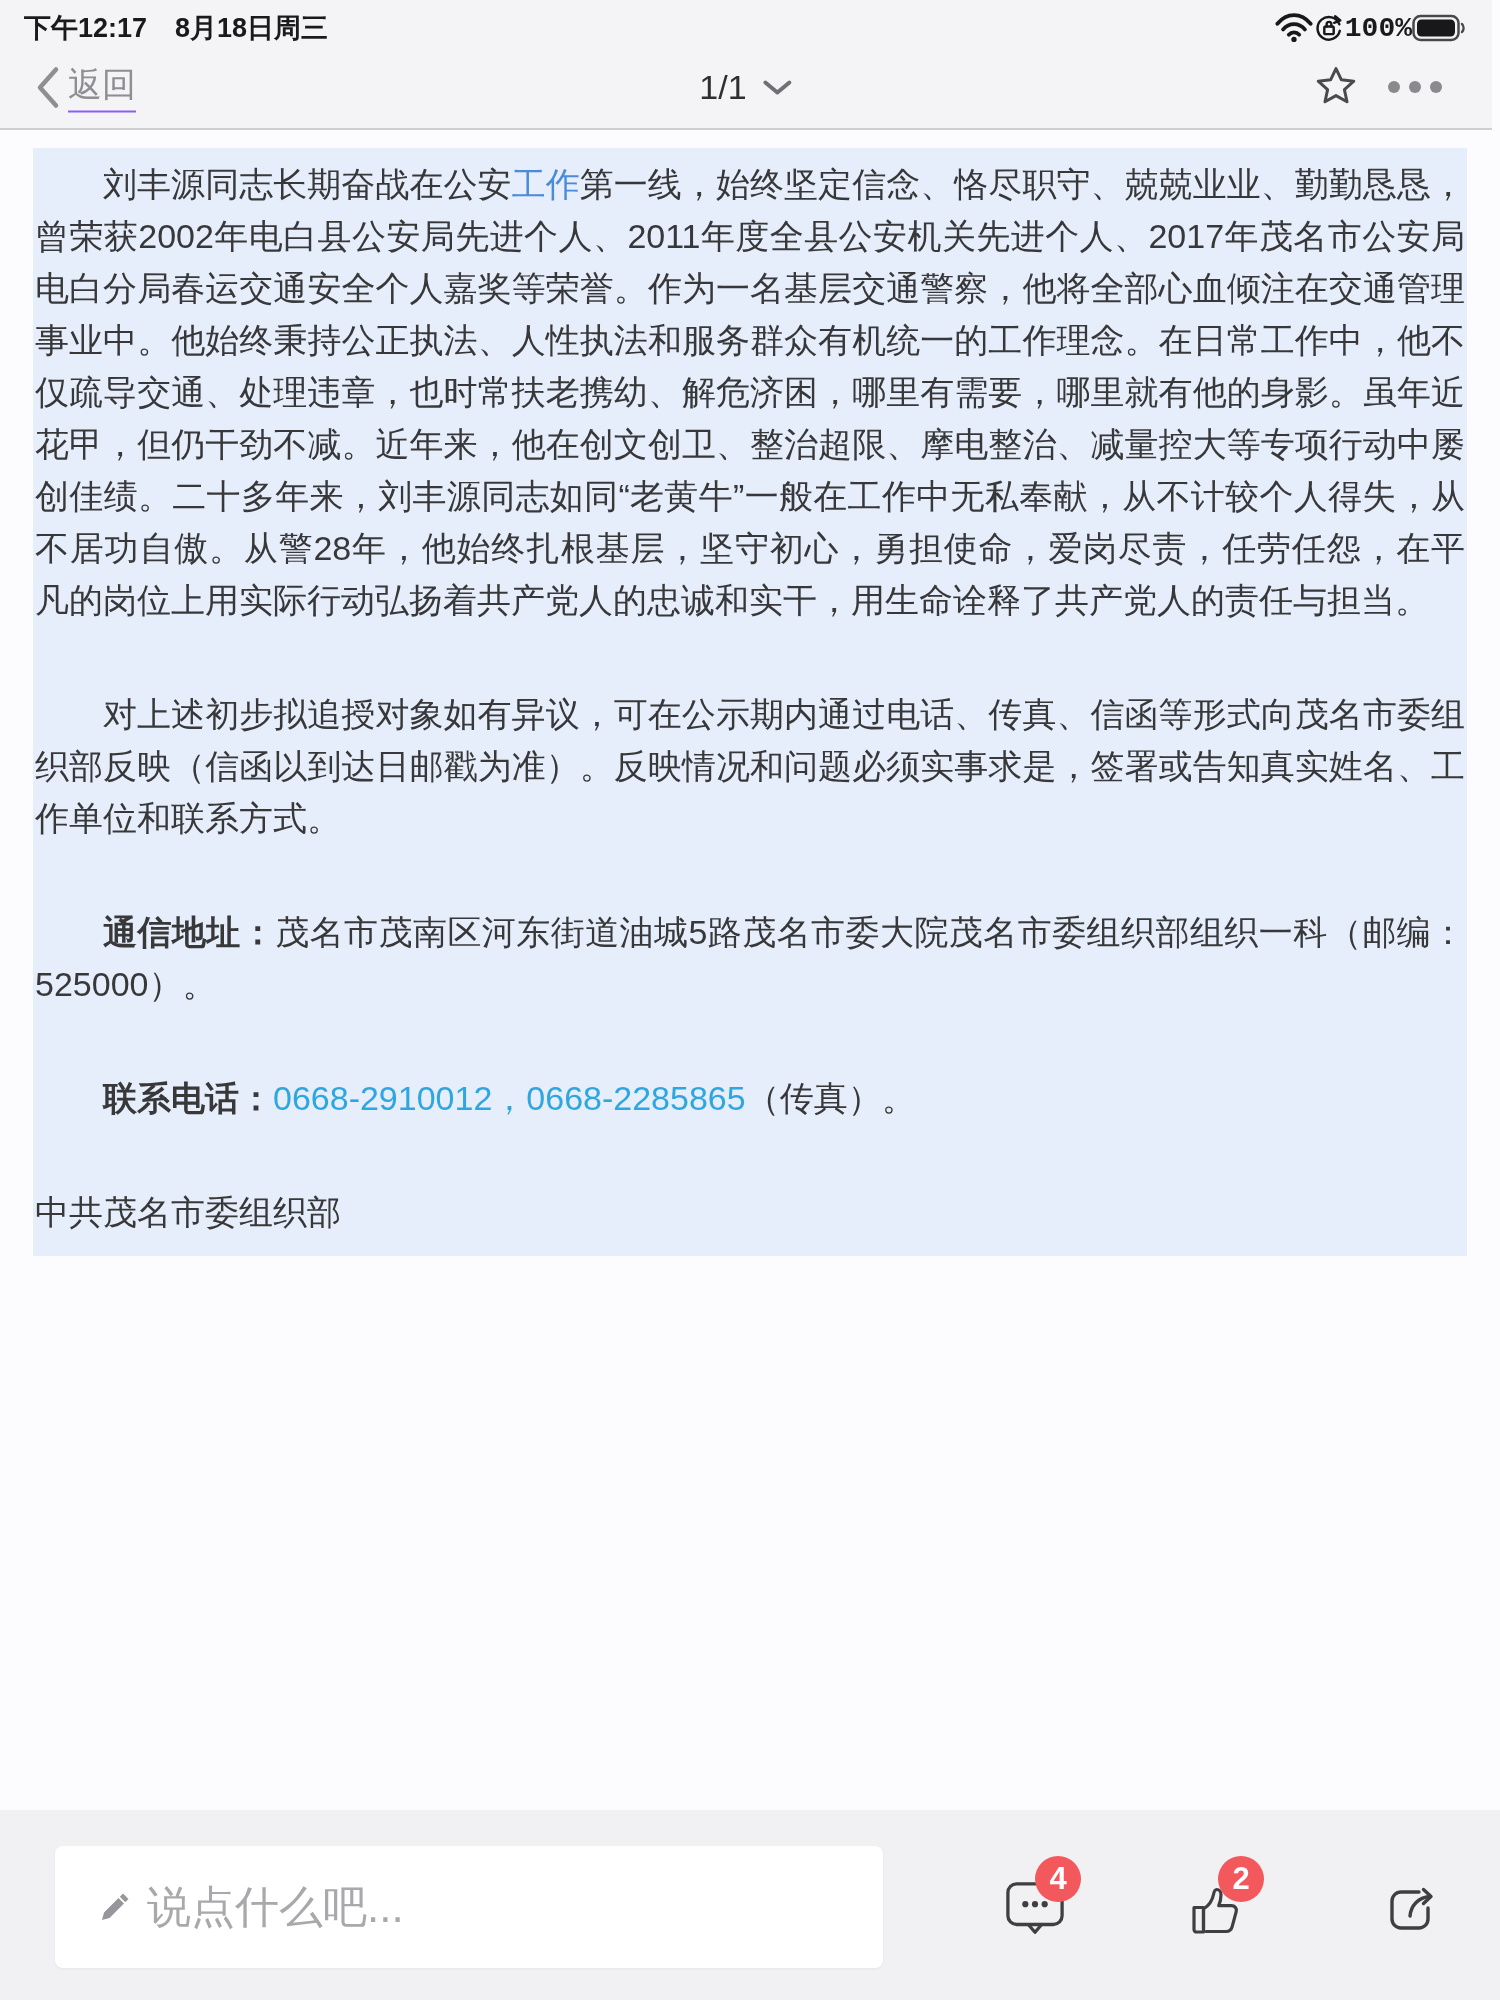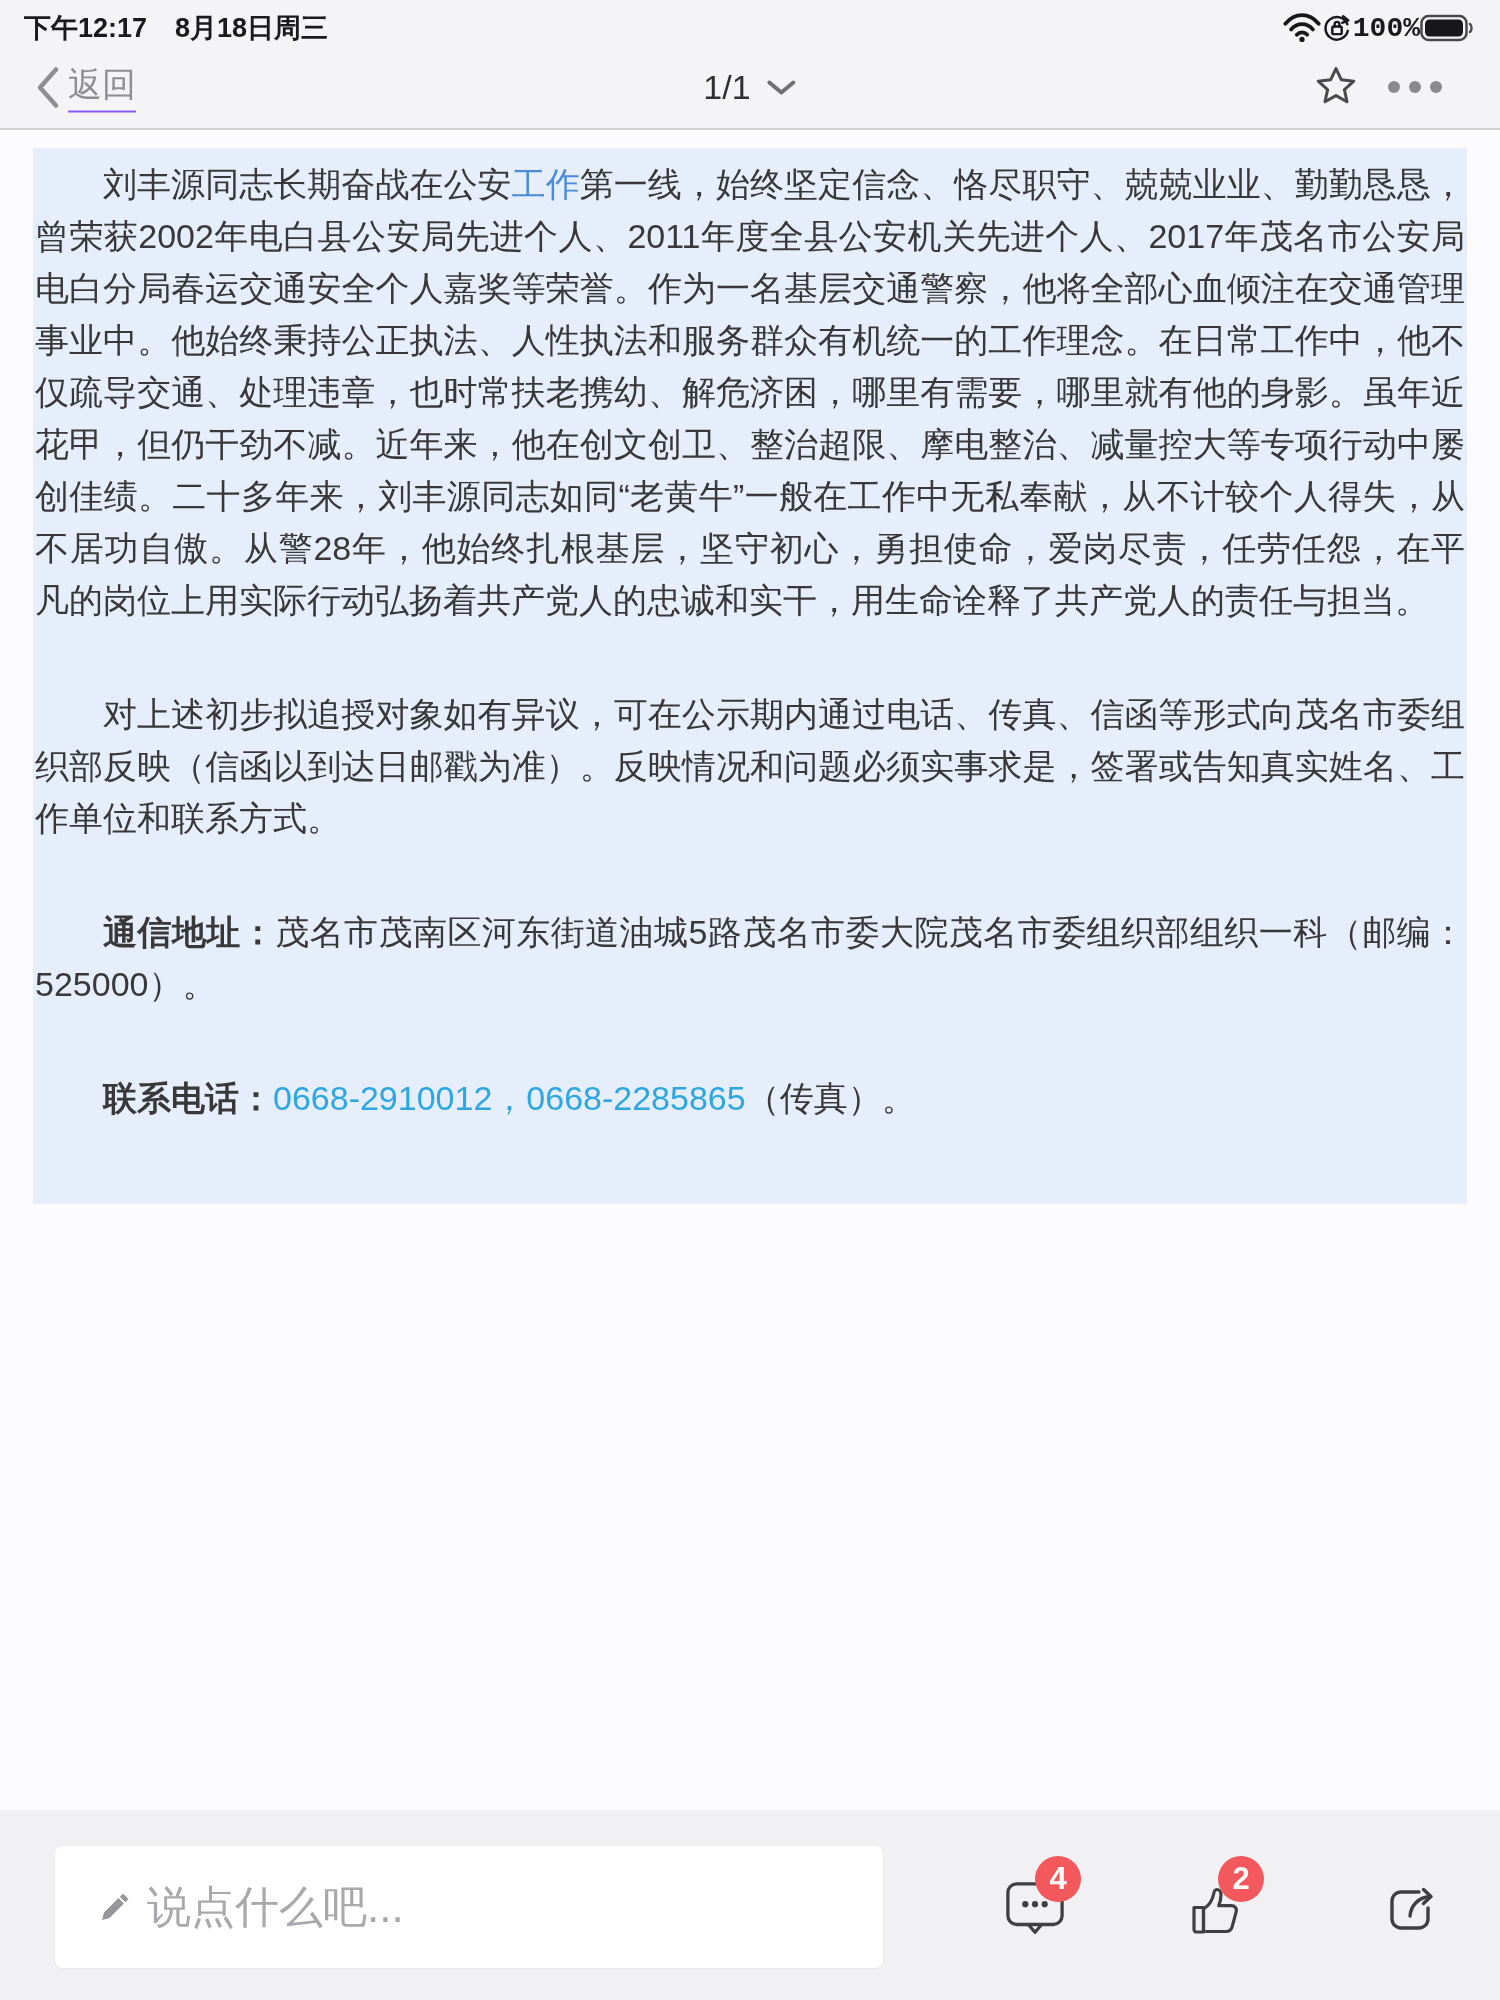--- a/index.html
+++ b/index.html
@@ -10,21 +10,21 @@
   }
   *{box-sizing:border-box;}
   html,body{margin:0;padding:0;}
   body{
     width:1500px;height:2000px;position:relative;overflow:hidden;
     background:var(--content-bg);
     font-family:"Liberation Sans","DejaVu Sans",sans-serif;
     -webkit-font-smoothing:antialiased;
   }
   
-  .top-chrome{position:absolute;top:0;left:0;right:0;height:130px;background:var(--chrome-bg);
+  .top-chrome{position:absolute;top:0;left:0;right:8px;height:130px;background:var(--chrome-bg);
     border-bottom:2px solid var(--separator);}
   .status-bar{display:flex;justify-content:space-between;align-items:center;height:46px;padding:10px 24px 0;}
   .status-left{display:flex;gap:28px;font-size:27px;font-weight:700;color:#1A1A1C;}
   .status-right{display:flex;align-items:center;font-size:28px;font-weight:600;color:#1A1A1C;font-family:Liberation Mono, monospace;}
   .nav-bar{position:relative;height:82px;}
   .back{position:absolute;left:30px;top:50%;transform:translateY(-50%);
     display:flex;align-items:center;gap:8px;color:var(--muted-gray);font-size:34px;background:none;border:none;cursor:pointer;}
   .back .label{border-bottom:2px solid #8b5cf6;padding-bottom:3px;color:var(--muted-gray);}
   .page-indicator{position:absolute;left:50%;top:50%;transform:translate(-50%,-50%);
     display:flex;align-items:center;gap:16px;font-size:34px;color:#2F2F31;background:none;border:none;cursor:pointer;}
@@ -138,20 +138,21 @@
       <p class="indent2">
         <span>刘丰源同志长期奋战在公安</span><a class="link">工作</a><span>第一线，始终坚定信念、恪尽职守、兢兢业业、勤勤恳恳，曾荣获2002年电白县公安局先进个人、2011年度全县公安机关先进个人、2017年茂名市公安局电白分局春运交通安全个人嘉奖等荣誉。作为一名基层交通警察，他将全部心血倾注在交通管理事业中。他始终秉持公正执法、人性执法和服务群众有机统一的工作理念。在日常工作中，他不仅疏导交通、处理违章，也时常扶老携幼、解危济困，哪里有需要，哪里就有他的身影。虽年近花甲，但仍干劲不减。近年来，他在创文创卫、整治超限、摩电整治、减量控大等专项行动中屡创佳绩。二十多年来，刘丰源同志如同“老黄牛”一般在工作中无私奉献，从不计较个人得失，从不居功自傲。从警28年，他始终扎根基层，坚守初心，勇担使命，爱岗尽责，任劳任怨，在平凡的岗位上用实际行动弘扬着共产党人的忠诚和实干，用生命诠释了共产党人的责任与担当。</span>
       </p>
       <p class="indent2">对上述初步拟追授对象如有异议，可在公示期内通过电话、传真、信函等形式向茂名市委组织部反映（信函以到达日邮戳为准）。反映情况和问题必须实事求是，签署或告知真实姓名、工作单位和联系方式。</p>
       <p class="indent2">
         <b>通信地址：</b><span>茂名市茂南区河东街道油城5路茂名市委大院茂名市委组织部组织一科（邮编：525000）。</span>
       </p>
       <p class="indent2">
         <b>联系电话：</b><a class="tel">0668-2910012</a><span class="tel-sep">，</span><a class="tel">0668-2285865</a><span>（传真）。</span>
       </p>
+      <p class="signature">中共茂名市委组织部</p>
     </div>
   </main>
 
   <footer class="comment-bar">
     <div class="input-wrap">
       <span>
         <svg width="36" height="36" viewBox="0 0 36 36">
           <path d="M5 31 l2-7.5 14.5-14.5 5.5 5.5 -14.5 14.5 Z M22.8 7.7 l3.2-3.2 5.5 5.5 -3.2 3.2 Z" fill="#97979B"></path>
         </svg>
       </span>

